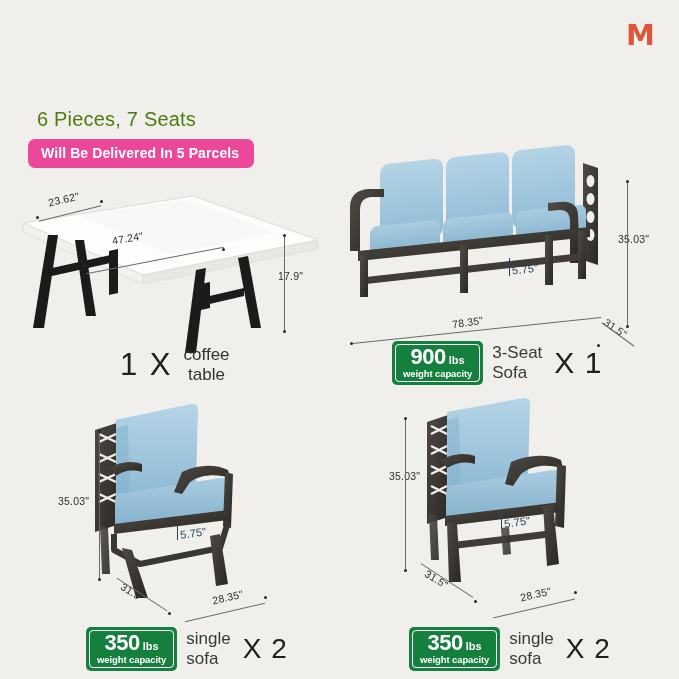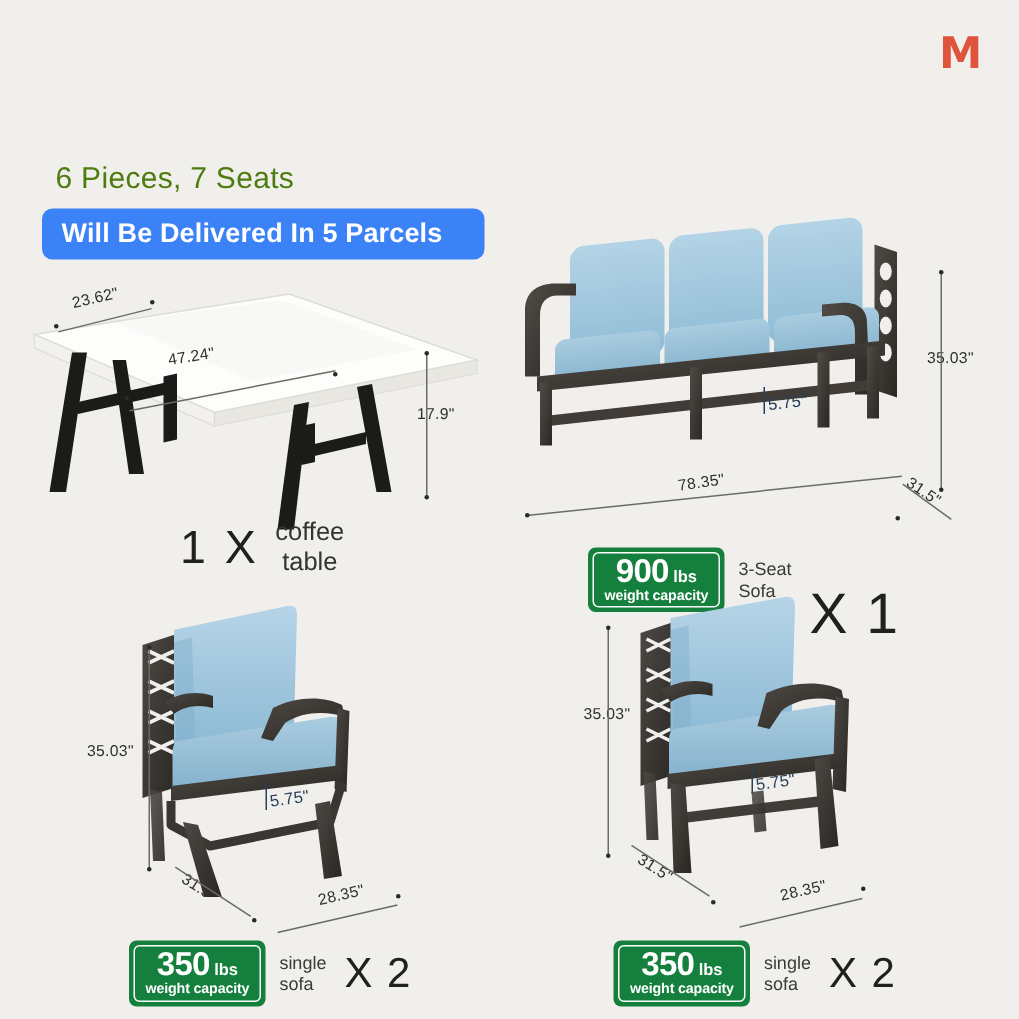--- a/index.html
+++ b/index.html
@@ -24,25 +24,25 @@
     color:#16160f;
     width:400px;
   }
   .subtitle{
     position:absolute;left:37px;top:108px;
     font-size:20px;font-weight:400;color:#4d7c0f;
     letter-spacing:0.2px;
   }
   .parcel-badge{
     position:absolute;left:28px;top:139px;
-    background:#3b82f6;
+    background:#ec4899;
     color:#ffffff;
     border-radius:7px;
-    font-size:18px;font-weight:700;
-    padding:6px 28px 7px 13px;
+    font-size:14px;font-weight:700;
+    padding:6px 15px 7px 13px;
     letter-spacing:0.1px;
     white-space:nowrap;
   }
   .logo{
     position:absolute;right:22px;top:21px;
     display:flex;align-items:center;
     font-size:26px;letter-spacing:1.2px;
   }
   .logo .m{
     color:#e0543c;font-weight:700;
@@ -84,28 +84,28 @@
     padding:1px 7px 2px 7px;
     text-align:center;
     color:#ffffff;
     line-height:1;
   }
   .cap-top{display:flex;align-items:baseline;justify-content:center;gap:3px;}
   .cap-num{font-size:22px;font-weight:700;letter-spacing:-0.5px;}
   .cap-lbs{font-size:11px;font-weight:700;}
   .cap-sub{font-size:9.5px;font-weight:700;margin-top:1px;letter-spacing:-0.1px;}
   .piece-name{
-    font-size:12px;color:#3a3a36;line-height:1.18;
+    font-size:17px;color:#3a3a36;line-height:1.18;
     margin-left:9px;white-space:nowrap;
   }
   .xcount{
     font-size:28px;font-weight:300;color:#20201d;
     margin-left:12px;letter-spacing:1px;white-space:nowrap;
   }
-  .xcount.big{font-size:38px;margin-top:48px;}
+  .xcount.big{font-size:30px;}
 
   
   .table-wrap{position:absolute;left:18px;top:188px;width:310px;height:165px;}
   .t-label{
     position:absolute;left:120px;top:345px;
     display:flex;align-items:center;
   }
   .t-x{font-size:31px;font-weight:300;color:#20201d;letter-spacing:2px;}
   .t-name{font-size:17px;color:#33332f;line-height:1.2;margin-left:11px;text-align:center;}
 

